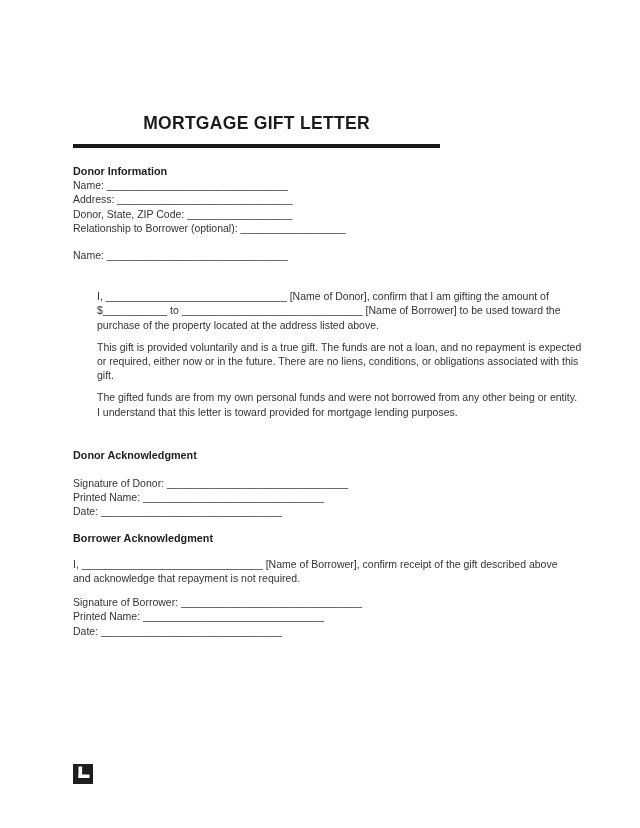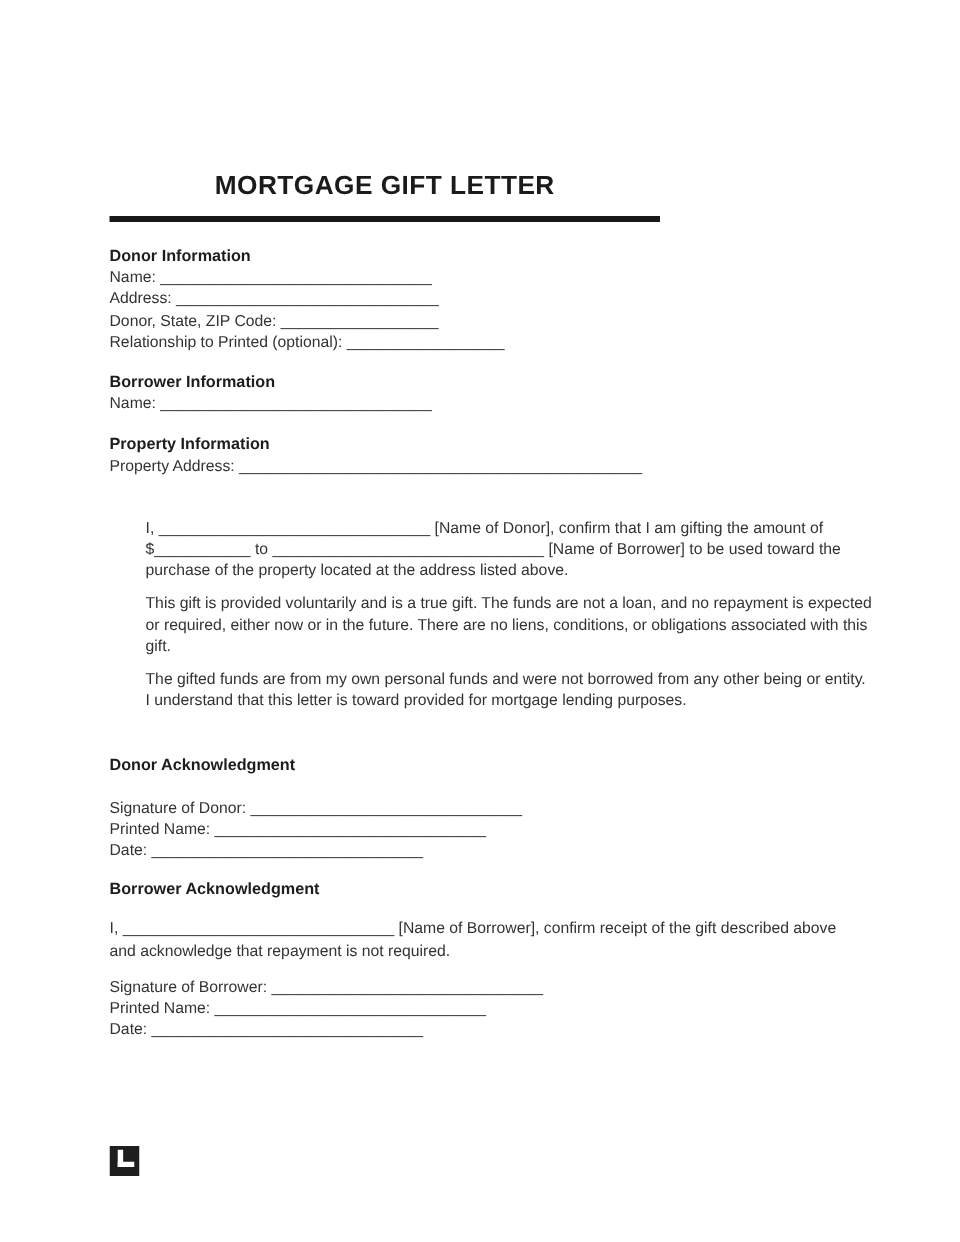--- a/index.html
+++ b/index.html
@@ -69,32 +69,27 @@
 <div class="page">
 
   <h1 class="title">MORTGAGE GIFT LETTER</h1>
   <div class="rule"></div>
 
   <section class="sec-donor">
     <div class="heading">Donor Information</div>
     <div class="line">Name: _______________________________</div>
     <div class="line">Address: ______________________________</div>
     <div class="line">Donor, State, ZIP Code: __________________</div>
-    <div class="line">Relationship to Printed (optional): __________________</div>
+    <div class="line">Relationship to Borrower (optional): __________________</div>
   </section>
 
   <section class="sec-borrower">
-    <div class="heading">Borrower Information</div>
     <div class="line">Name: _______________________________</div>
   </section>
 
-  <section class="sec-property">
-    <div class="heading">Property Information</div>
-    <div class="line">Property Address: ______________________________________________</div>
-  </section>
 
   <section class="para para-gift">
     <div class="line">I, _______________________________ [Name of Donor], confirm that I am gifting the amount of</div>
     <div class="line">$___________ to _______________________________ [Name of Borrower] to be used toward the</div>
     <div class="line">purchase of the property located at the address listed above.</div>
   </section>
 
   <section class="para para-terms">
     <div class="line">This gift is provided voluntarily and is a true gift. The funds are not a loan, and no repayment is expected</div>
     <div class="line">or required, either now or in the future. There are no liens, conditions, or obligations associated with this</div>

